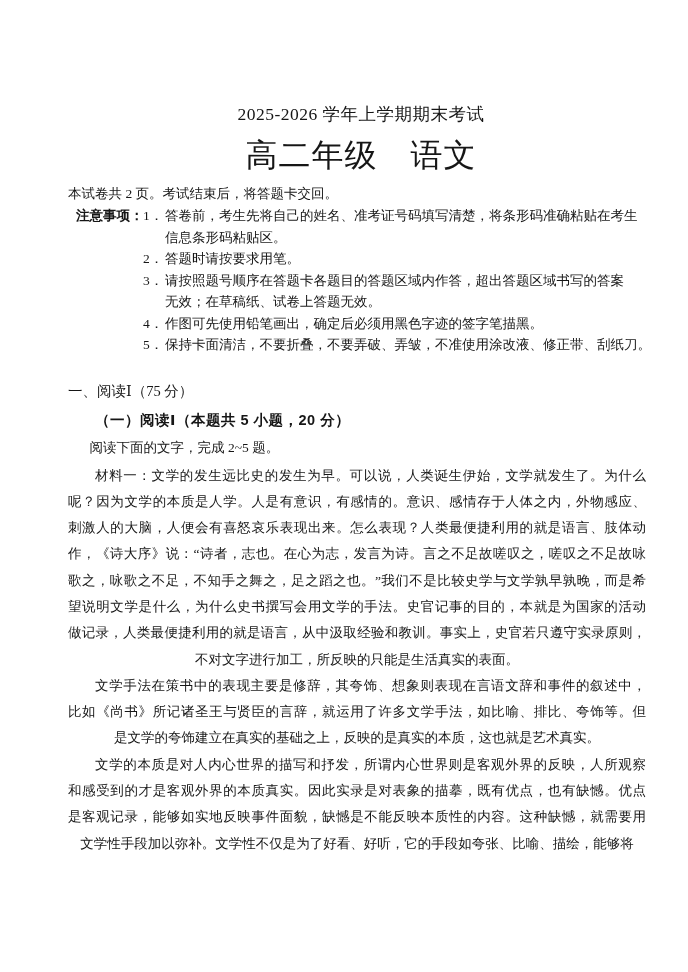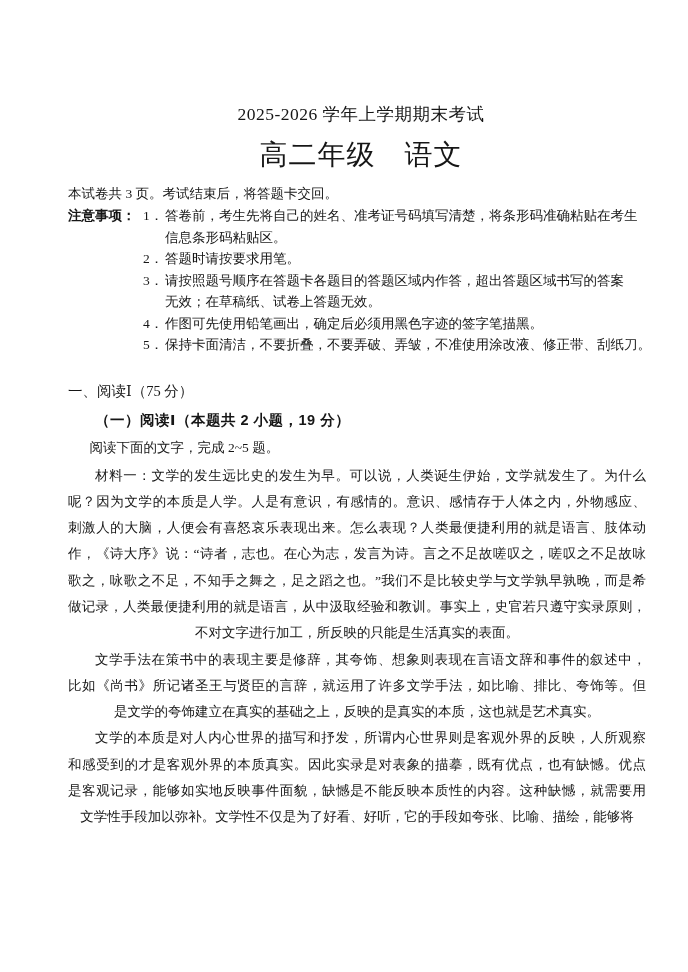--- a/index.html
+++ b/index.html
@@ -16,37 +16,37 @@
   }
   .session-title {
     text-align: center;
     font-size: 17.5px;
     line-height: 23px;
     letter-spacing: 0.5px;
     font-family: "Liberation Serif", "DejaVu Serif", serif;
   }
   .exam-title {
     text-align: center;
-    font-size: 28px;
+    font-size: 32px;
     line-height: 38px;
     margin-top: 10px;
     font-family: "Liberation Sans", "DejaVu Sans", sans-serif;
     font-weight: 500;
     letter-spacing: 1px;
   }
   .paper-info {
     margin-top: 9px;
     font-size: 13.5px;
     line-height: 21px;
   }
   
   .notice { position: relative; margin-top: 1px; }
   .notice-label {
     position: absolute;
-    left: 0; top: 0;
+    left: 8px; top: 0;
     font-weight: bold;
     font-family: "Liberation Sans", "DejaVu Sans", sans-serif;
     font-size: 13.5px;
     line-height: 21.5px;
   }
   .notice-line {
     font-size: 13.5px;
     line-height: 21.5px;
     padding-left: 97px;
     position: relative;
@@ -85,45 +85,46 @@
   }
   .p-first { text-indent: 2em; }
   .p-fill { text-align: justify; text-align-last: justify; text-justify: inter-ideograph; }
 </style>
 </head>
 <body>
 
 <div class="page">
   <div class="session-title">2025-2026 学年上学期期末考试</div>
   <div class="exam-title">高二年级　语文</div>
-  <div class="paper-info">本试卷共 3 页。考试结束后，将答题卡交回。</div>
+  <div class="paper-info">本试卷共 2 页。考试结束后，将答题卡交回。</div>
 
   <div class="notice" id="notice">
     <span class="notice-label">注意事项：</span>
 
   <div class="notice-line"><span class="n-num">1．</span>答卷前，考生先将自己的姓名、准考证号码填写清楚，将条形码准确粘贴在考生</div>
       <div class="notice-line">信息条形码粘贴区。</div>
       <div class="notice-line"><span class="n-num">2．</span>答题时请按要求用笔。</div>
       <div class="notice-line"><span class="n-num">3．</span>请按照题号顺序在答题卡各题目的答题区域内作答，超出答题区域书写的答案</div>
       <div class="notice-line">无效；在草稿纸、试卷上答题无效。</div>
       <div class="notice-line"><span class="n-num">4．</span>作图可先使用铅笔画出，确定后必须用黑色字迹的签字笔描黑。</div>
       <div class="notice-line"><span class="n-num">5．</span>保持卡面清洁，不要折叠，不要弄破、弄皱，不准使用涂改液、修正带、刮纸刀。</div>
     </div>
 
   <div class="sec-heading">一、阅读Ⅰ（75 分）</div>
-  <div class="sub-heading">（一）阅读Ⅰ（本题共 2 小题，19 分）</div>
+  <div class="sub-heading">（一）阅读Ⅰ（本题共 5 小题，20 分）</div>
   <div class="instruction">阅读下面的文字，完成 2~5 题。</div>
 
   <div class="passage" id="passage">
 
   <div class="p-line p-first p-fill">材料一：文学的发生远比史的发生为早。可以说，人类诞生伊始，文学就发生了。为什么</div>
       <div class="p-line p-fill">呢？因为文学的本质是人学。人是有意识，有感情的。意识、感情存于人体之内，外物感应、</div>
       <div class="p-line p-fill">刺激人的大脑，人便会有喜怒哀乐表现出来。怎么表现？人类最便捷利用的就是语言、肢体动</div>
       <div class="p-line p-fill">作，《诗大序》说：“诗者，志也。在心为志，发言为诗。言之不足故嗟叹之，嗟叹之不足故咏</div>
       <div class="p-line p-fill">歌之，咏歌之不足，不知手之舞之，足之蹈之也。”我们不是比较史学与文学孰早孰晚，而是希</div>
+      <div class="p-line p-fill">望说明文学是什么，为什么史书撰写会用文学的手法。史官记事的目的，本就是为国家的活动</div>
       <div class="p-line p-fill">做记录，人类最便捷利用的就是语言，从中汲取经验和教训。事实上，史官若只遵守实录原则，</div>
       <div class="p-line">不对文字进行加工，所反映的只能是生活真实的表面。</div>
       <div class="p-line p-first p-fill">文学手法在策书中的表现主要是修辞，其夸饰、想象则表现在言语文辞和事件的叙述中，</div>
       <div class="p-line p-fill">比如《尚书》所记诸圣王与贤臣的言辞，就运用了许多文学手法，如比喻、排比、夸饰等。但</div>
       <div class="p-line">是文学的夸饰建立在真实的基础之上，反映的是真实的本质，这也就是艺术真实。</div>
       <div class="p-line p-first p-fill">文学的本质是对人内心世界的描写和抒发，所谓内心世界则是客观外界的反映，人所观察</div>
       <div class="p-line p-fill">和感受到的才是客观外界的本质真实。因此实录是对表象的描摹，既有优点，也有缺憾。优点</div>
       <div class="p-line p-fill">是客观记录，能够如实地反映事件面貌，缺憾是不能反映本质性的内容。这种缺憾，就需要用</div>
       <div class="p-line">文学性手段加以弥补。文学性不仅是为了好看、好听，它的手段如夸张、比喻、描绘，能够将</div>
     </div>

